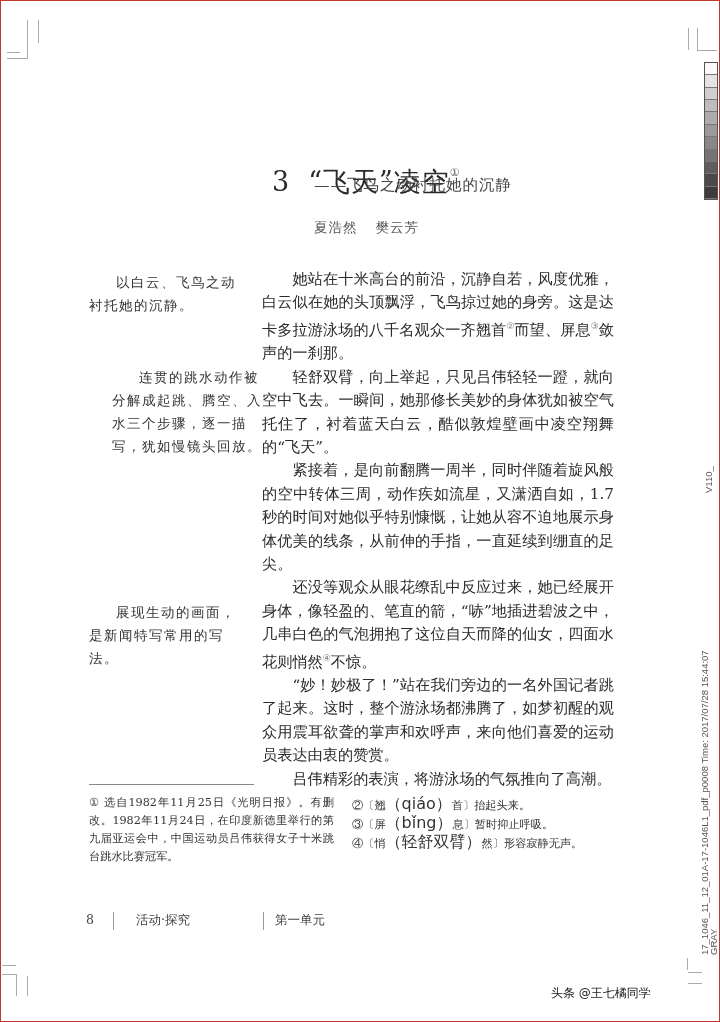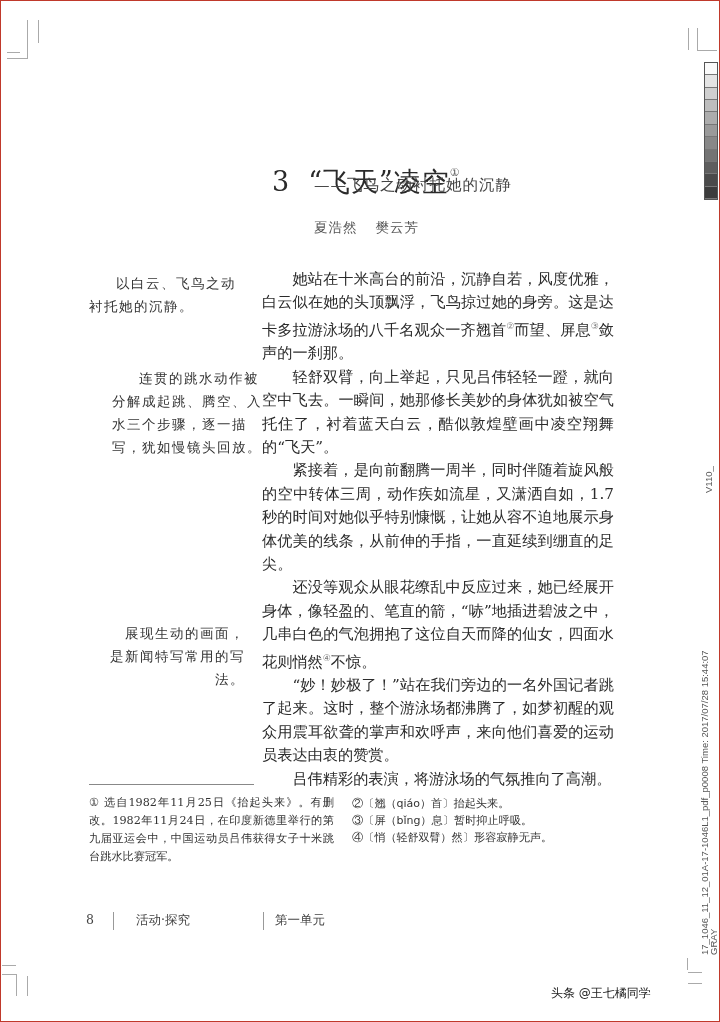--- a/index.html
+++ b/index.html
@@ -33,20 +33,21 @@
   .authors {
     position: absolute; left: 314px; top: 219px; font-size: 13.5px; color: #555;
     letter-spacing: 1px; white-space: nowrap;
   }
   .authors span + span { margin-left: 18px; }
 
   .margin-note {
     position: absolute; left: 89px; width: 156px;
     font-size: 13.5px; line-height: 23px; color: #333; letter-spacing: 1.5px;
     text-indent: 27px;
+    font-family: Liberation Mono, monospace;
   }
 
   .body-text {
     position: absolute; left: 262px; top: 268px; width: 352px;
     font-size: 15.2px; line-height: 23.4px; color: #2b2b2b;
     text-align: justify;
   }
   .body-text p { margin: 0; text-indent: 2em; }
   .body-text sup { font-size: 9px; color:#777; }
 
@@ -54,21 +55,21 @@
   .fn-left {
     position: absolute; left: 89px; top: 794px; width: 245px;
     font-size: 11.2px; line-height: 18px; color: #333; text-align: justify;
   }
   .fn-left .mark { margin-right: 4px; }
   .fn-right {
     position: absolute; left: 352px; top: 795px; width: 220px;
     font-size: 11.2px; line-height: 17px; color: #333;
   }
   .fn-right div { white-space: nowrap; }
-  .pinyin { font-family: "DejaVu Sans", "Liberation Sans", sans-serif; font-size: 11px; }
+  .pinyin { font-family: "DejaVu Sans", "Liberation Sans", sans-serif; font-size: 16px; }
 
   .footer { position: absolute; top: 912px; font-size: 12.5px; color: #444; white-space: nowrap; }
   .vsep { position: absolute; width: 1px; background: #999; top: 912px; height: 18px; }
 
   .side-vert {
     position: absolute; font-family: "Liberation Sans", "DejaVu Sans", sans-serif;
     font-size: 9.5px; color: #555; white-space: nowrap;
     transform: rotate(-90deg); transform-origin: left top;
   }
   .watermark {
@@ -114,34 +115,34 @@
 <div class="title">
   <span class="num">3</span><span>“飞天”凌空</span><sup>①</sup>
 </div>
 <div class="subtitle">——飞鸟之动衬托她的沉静</div>
 <div class="authors">
   <span>夏浩然</span><span>樊云芳</span>
 </div>
 
 <div class="margin-note" style="top:272px;">以白云、飞鸟之动衬托她的沉静。</div>
 <div class="margin-note" style="top:367px;margin-left:23px;">连贯的跳水动作被分解成起跳、腾空、入水三个步骤，逐一描写，犹如慢镜头回放。</div>
-<div class="margin-note" style="top:622px;text-align:right;">展现生动的画面，是新闻特写常用的写法。</div>
+<div class="margin-note" style="top:602px;">展现生动的画面，是新闻特写常用的写法。</div>
 
 <div class="body-text">
   <p><span>她站在十米高台的前沿，沉静自若，风度优雅，白云似在她的头顶飘浮，飞鸟掠过她的身旁。这是达卡多拉游泳场的八千名观众一齐翘首</span><sup>②</sup><span>而望、屏息</span><sup>③</sup><span>敛声的一刹那。</span></p>
   <p>轻舒双臂，向上举起，只见吕伟轻轻一蹬，就向空中飞去。一瞬间，她那修长美妙的身体犹如被空气托住了，衬着蓝天白云，酷似敦煌壁画中凌空翔舞的“飞天”。</p>
   <p>紧接着，是向前翻腾一周半，同时伴随着旋风般的空中转体三周，动作疾如流星，又潇洒自如，1.7秒的时间对她似乎特别慷慨，让她从容不迫地展示身体优美的线条，从前伸的手指，一直延续到绷直的足尖。</p>
   <p><span>还没等观众从眼花缭乱中反应过来，她已经展开身体，像轻盈的、笔直的箭，“哧”地插进碧波之中，几串白色的气泡拥抱了这位自天而降的仙女，四面水花则悄然</span><sup>④</sup><span>不惊。</span></p>
   <p>“妙！妙极了！”站在我们旁边的一名外国记者跳了起来。这时，整个游泳场都沸腾了，如梦初醒的观众用震耳欲聋的掌声和欢呼声，来向他们喜爱的运动员表达由衷的赞赏。</p>
   <p>吕伟精彩的表演，将游泳场的气氛推向了高潮。</p>
 </div>
 
 <div class="fn-rule"></div>
 <div class="fn-left">
-  <span class="mark">①</span><span>选自1982年11月25日《抬起头来》。有删改。1982年11月24日，在印度新德里举行的第九届亚运会中，中国运动员吕伟获得女子十米跳台跳水比赛冠军。</span>
+  <span class="mark">①</span><span>选自1982年11月25日《光明日报》。有删改。1982年11月24日，在印度新德里举行的第九届亚运会中，中国运动员吕伟获得女子十米跳台跳水比赛冠军。</span>
 </div>
 <div class="fn-right">
   <div>
     <span>②</span><span>〔</span><span>翘</span><span class="pinyin">（qiáo）</span><span>首</span><span>〕</span><span>抬起头来。</span>
   </div>
   <div>
     <span>③</span><span>〔</span><span>屏</span><span class="pinyin">（bǐng）</span><span>息</span><span>〕</span><span>暂时抑止呼吸。</span>
   </div>
   <div>
     <span>④</span><span>〔</span><span>悄</span><span class="pinyin">（轻舒双臂）</span><span>然</span><span>〕</span><span>形容寂静无声。</span>

